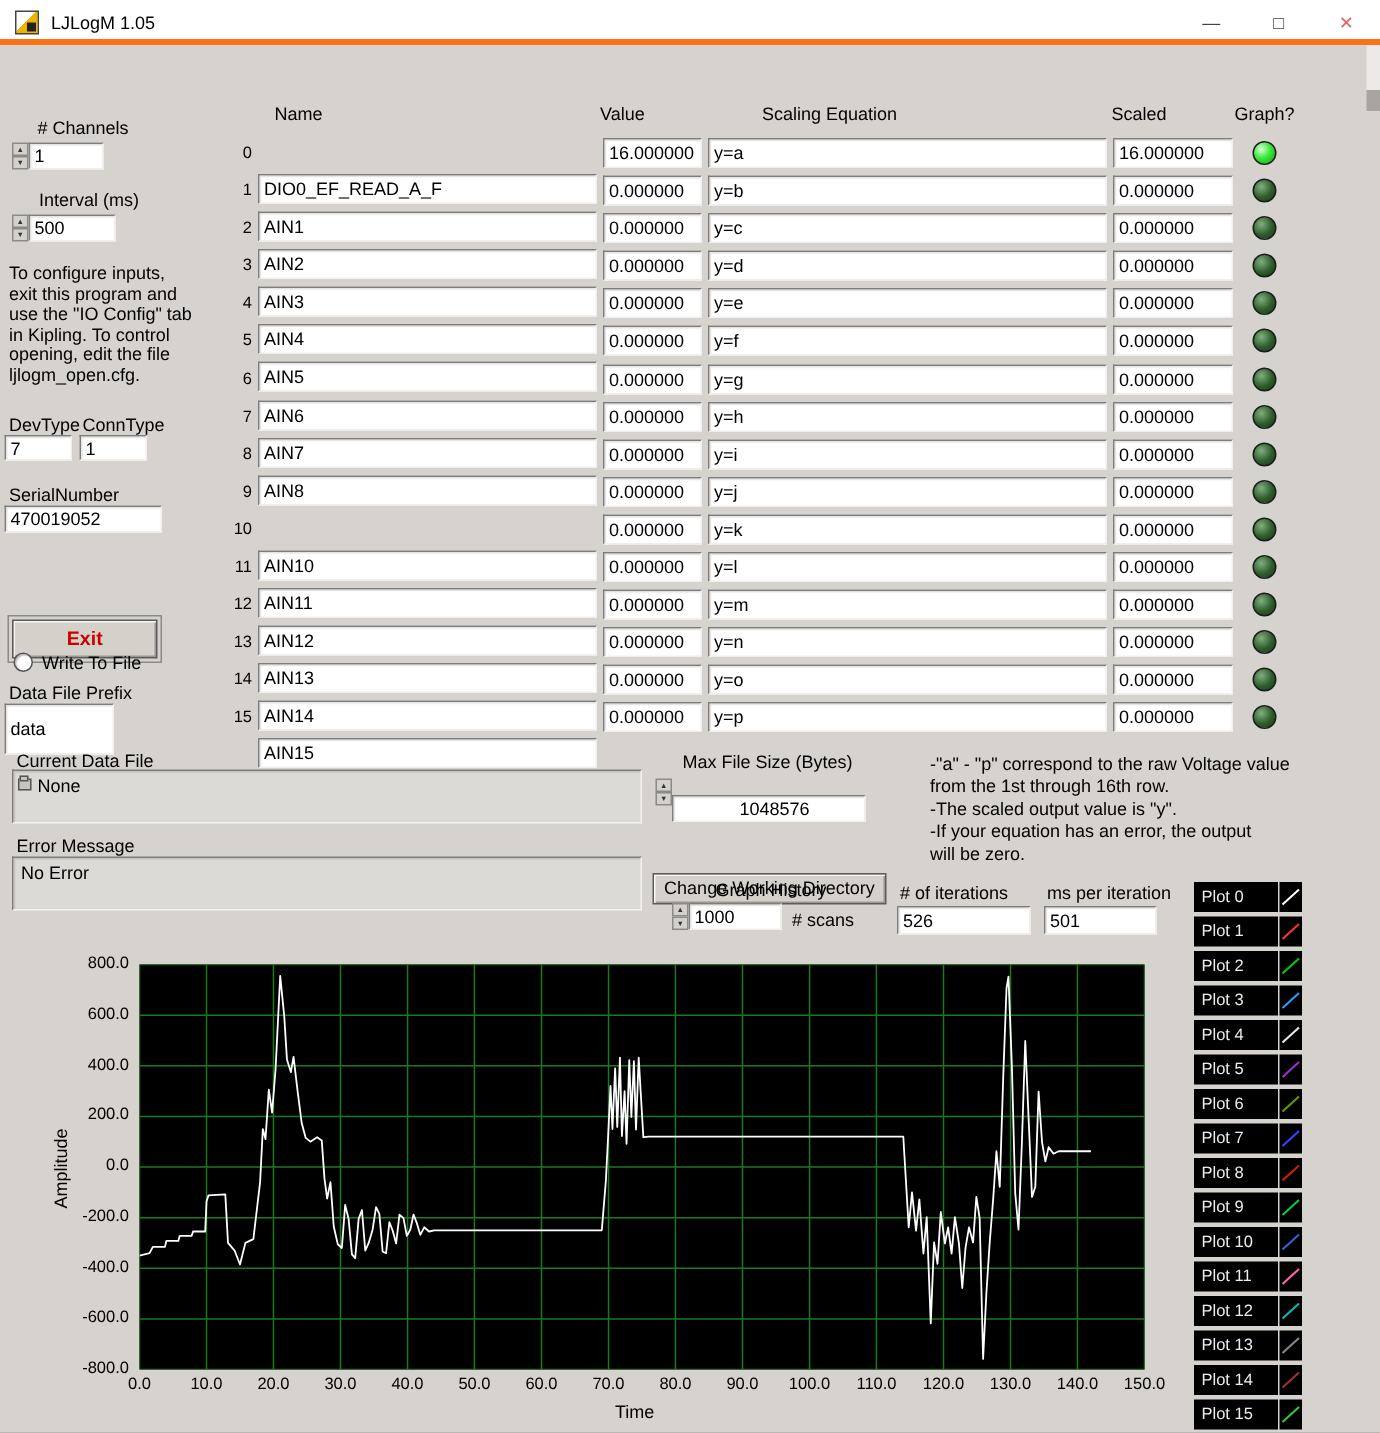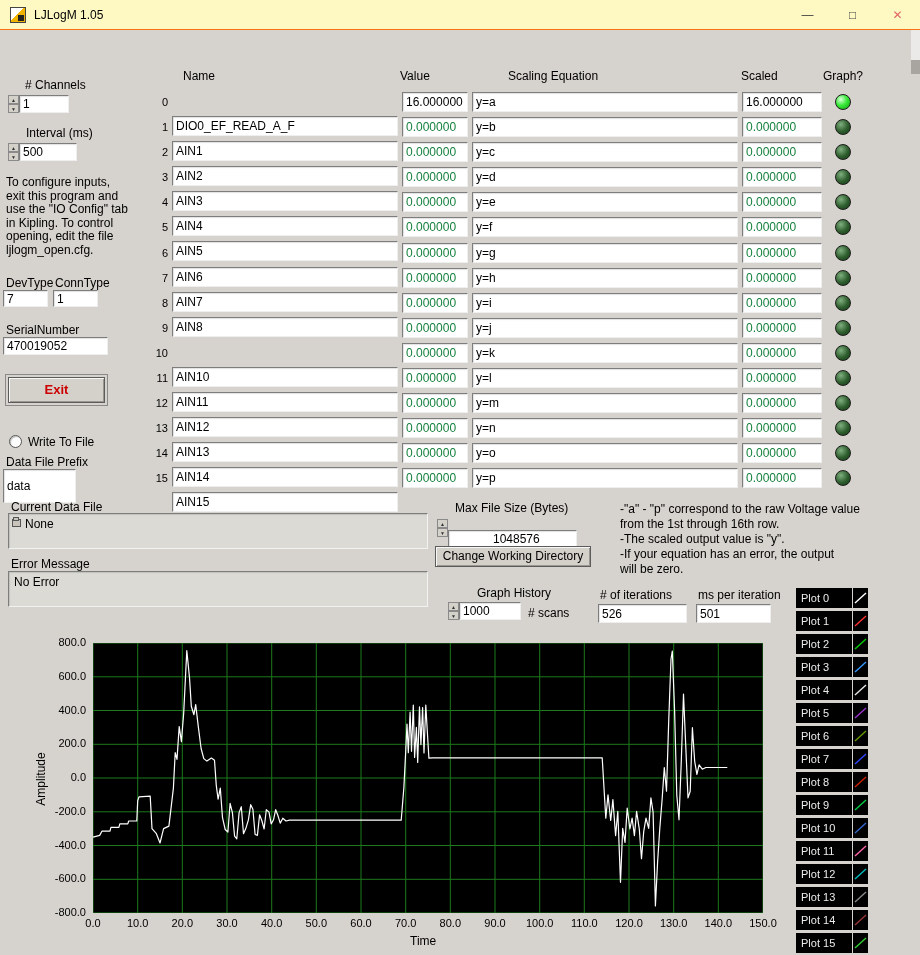--- a/index.html
+++ b/index.html
@@ -1,29 +1,29 @@
 <!DOCTYPE html>
 <html><head>
 <meta charset="utf-8">
 <style>
   * { margin:0; padding:0; box-sizing:border-box; }
   body { background:#888; font-family:"Liberation Sans", sans-serif; }
   .win { position:relative; width:920px; height:955px; background:#d6d3ce; overflow:hidden; margin:0 auto; }
-  .titlebar { position:absolute; left:0; top:0; width:920px; height:30px; background:#fef9c3; border-bottom:1px solid #f97316; }
+  .titlebar { position:absolute; left:0; top:0; width:920px; height:30px; background:#ffffff; border-bottom:4px solid #f97316; }
   .app-icon { position:absolute; left:10px; top:7px; width:16px; height:16px; border:1px solid #444; background:linear-gradient(135deg,#ffffff 46%,#f0b400 46%); }
   .app-icon::after{ content:""; position:absolute; right:1px; bottom:1px; width:6px; height:6px; background:#222; }
   .title-text { position:absolute; left:34px; top:8px; font-size:12px; color:#000; }
   .wctl { position:absolute; top:0; height:30px; width:45px; text-align:center; line-height:30px; font-size:12px; color:#444; }
   .lbl { position:absolute; font-size:12px; color:#000; white-space:nowrap; }
   .field { position:absolute; background:#fff; border:1px solid; border-color:#7d7d7d #efefef #efefef #7d7d7d; box-shadow:inset 1px 1px 1px rgba(0,0,0,0.12); font-family:"Liberation Sans",sans-serif; font-size:12px; color:#000; padding:1px 3px; }
   input.field { outline:none; }
-  .dim { color:#15803d; }
+  .dim { color:#000000; }
   .spin { position:absolute; width:11px; height:18px; display:flex; flex-direction:column; }
   .spin span { flex:1; font-size:5px; line-height:8px; text-align:center; background:#d4d1cb; border:1px solid #8a8a8a; color:#333; overflow:hidden; }
-  .btn { position:absolute; background:#d4d1cb; border:1px solid #5c5c5c; box-shadow:inset 1px 1px 0 #f6f6f4, inset -1px -1px 0 #9a9792; font-size:12px; color:#000; text-align:center; }
+  .btn { position:absolute; background:#d4d1cb; border:1px solid #5c5c5c; box-shadow:inset 1px 1px 0 #f6f6f4, inset -1px -1px 0 #9a9792; font-size:12px; color:#000; text-align:center;margin-top:36px; }
   .exit-btn { color:#cc0000; font-weight:bold; font-size:13px; outline:1px solid #8a8a8a; outline-offset:2px; }
   .multiline { white-space:pre-line; }
   
   #rows { position:absolute; left:140px; top:91px; width:720px; }
   .trow { position:relative; height:25.1px; }
   .idx { position:absolute; left:0; top:5px; width:28px; text-align:right; font-size:11px; color:#000; }
   .name-f { left:32px; top:1px; width:226px; height:20px;margin-top:24px; }
   .val-f { left:262px; top:1px; width:66px; height:20px; }
   .eq-f { left:332px; top:1px; width:266px; height:20px; }
   .scaled-f { left:602px; top:1px; width:80px; height:20px; }

